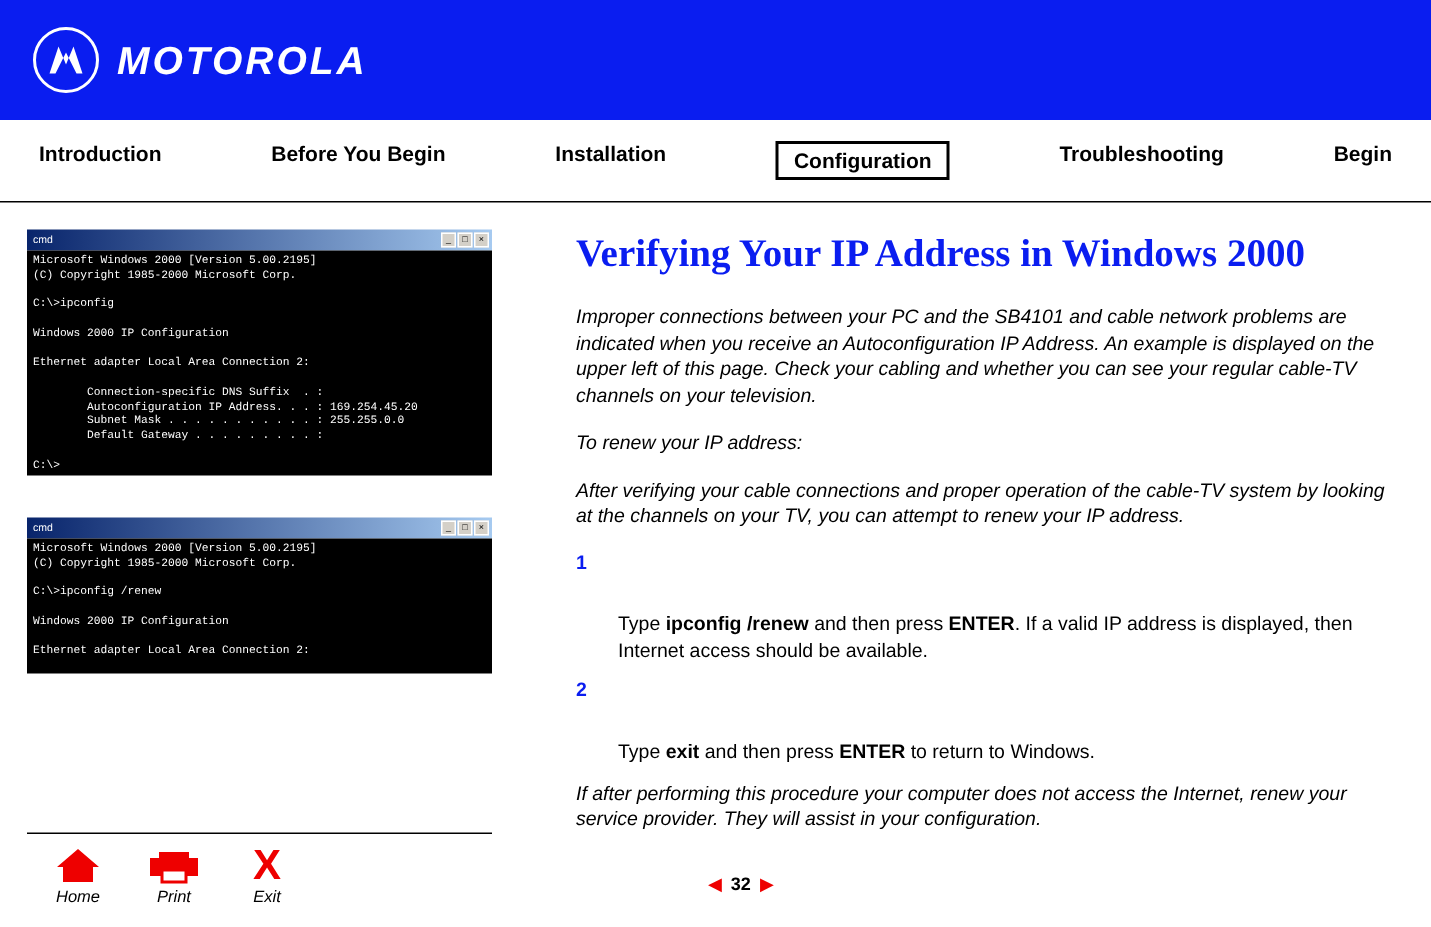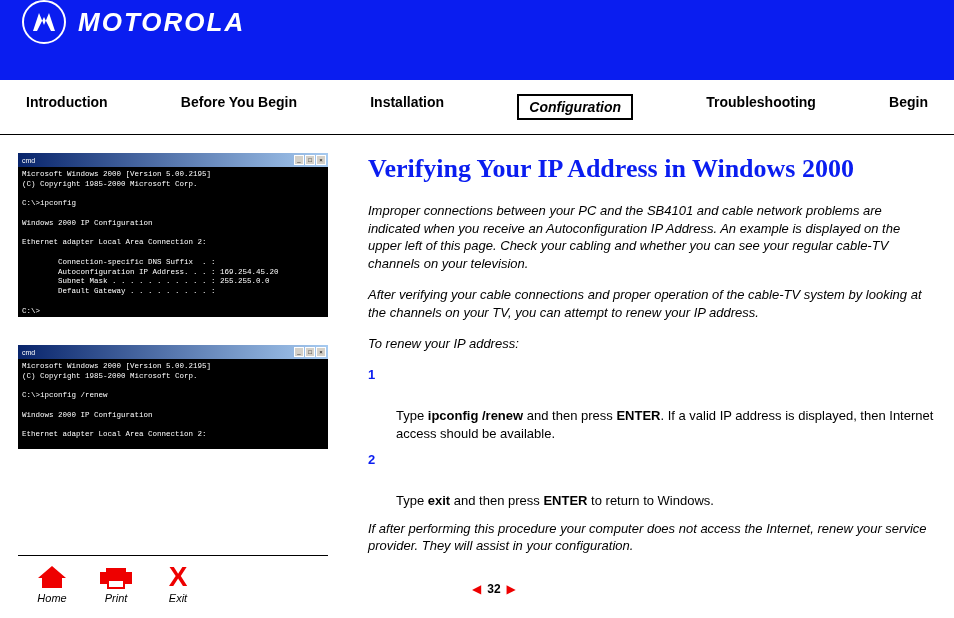--- a/index.html
+++ b/index.html
@@ -1,24 +1,24 @@
 <!DOCTYPE html>
 <html><head>
   <meta charset="utf-8">
   <style>
     * { margin: 0; padding: 0; box-sizing: border-box; }
     body { font-family: Arial, Helvetica, sans-serif; width: 954px; height: 618px; background: #fff; }
-    .header { background: #0a1df0; height: 80px; display: flex; align-items: flex-start; padding-left: 22px; }
+    .header { background: #0a1df0; height: 80px; display: flex; align-items: center; padding-left: 22px; }
     .logo-wrap { display: flex; align-items: center; gap: 12px; }
     .logo-circle { width: 44px; height: 44px; border-radius: 50%; border: 2px solid #fff; display: flex; align-items: center; justify-content: center; }
     .logo-text { font-family: Arial, sans-serif; font-weight: bold; font-style: italic; font-size: 26px; letter-spacing: 2px; color: #fff; }
     .nav { display: flex; justify-content: space-between; align-items: flex-start; padding: 14px 26px; border-bottom: 1px solid #000; }
     .nav-item { font-family: Arial, sans-serif; font-weight: bold; font-size: 14px; color: #000; cursor: pointer; }
-    .nav-item.active { border: 2px solid #000; padding: 3px 10px; font-style: italic; }
-    .content { display: flex; padding: 18px 18px 0 18px; gap: 30px; }
+    .nav-item.active { border: 2px solid #000; padding: 3px 10px; }
+    .content { display: flex; padding: 18px 18px 0 18px; gap: 46px; }
     .sidebar { width: 320px; }
     .screenshot { width: 310px; margin-bottom: 28px; }
     .ss-titlebar { background: linear-gradient(to right, #08246b, #a6caf0); height: 14px; display: flex; align-items: center; justify-content: space-between; padding: 0 2px; }
     .ss-title { font-size: 7px; color: #fff; font-family: Tahoma, sans-serif; padding-left: 2px; }
     .ss-btns { display: flex; gap: 1px; }
     .ss-btn { width: 10px; height: 10px; background: #d4d0c8; border: 1px solid #fff; font-size: 6px; text-align: center; line-height: 8px; }
     .ss-body { background: #000; color: #fff; font-family: "Courier New", monospace; font-size: 7.5px; line-height: 1.3; padding: 3px 4px; white-space: pre; }
     .ss-body.tall { height: 150px; }
     .ss-body.short { height: 90px; }
     .main { flex: 1; }
@@ -110,22 +110,22 @@
         IP Address. . . . . . . . . . . . : 206.19.86.179
         Subnet Mask . . . . . . . . . . . : 255.255.255.224
         Default Gateway . . . . . . . . . : 206.19.86.161
 C:\&gt;_</div>
     </div>
   </div>
 
   <div class="main">
     <h1 class="title">Verifying Your IP Address in Windows 2000</h1>
     <p class="para">Improper connections between your PC and the SB4101 and cable network problems are indicated when you receive an Autoconfiguration IP Address. An example is displayed on the upper left of this page. Check your cabling and whether you can see your regular cable-TV channels on your television.</p>
+    <p class="para">To renew your IP address:</p>
     <p class="para">After verifying your cable connections and proper operation of the cable-TV system by looking at the channels on your TV, you can attempt to renew your IP address.</p>
-    <p class="para">To renew your IP address:</p>
     <div class="step-row">
       <span class="step-num">1</span>
       <span class="step-text"><span>Type </span><b>ipconfig /renew</b><span> and then press </span><b>ENTER</b><span>. If a valid IP address is displayed, then Internet access should be available.</span></span>
     </div>
     <div class="step-row">
       <span class="step-num">2</span>
       <span class="step-text"><span>Type </span><b>exit</b><span> and then press </span><b>ENTER</b><span> to return to Windows.</span></span>
     </div>
     <p class="para">If after performing this procedure your computer does not access the Internet, renew your service provider. They will assist in your configuration.</p>
   </div>

